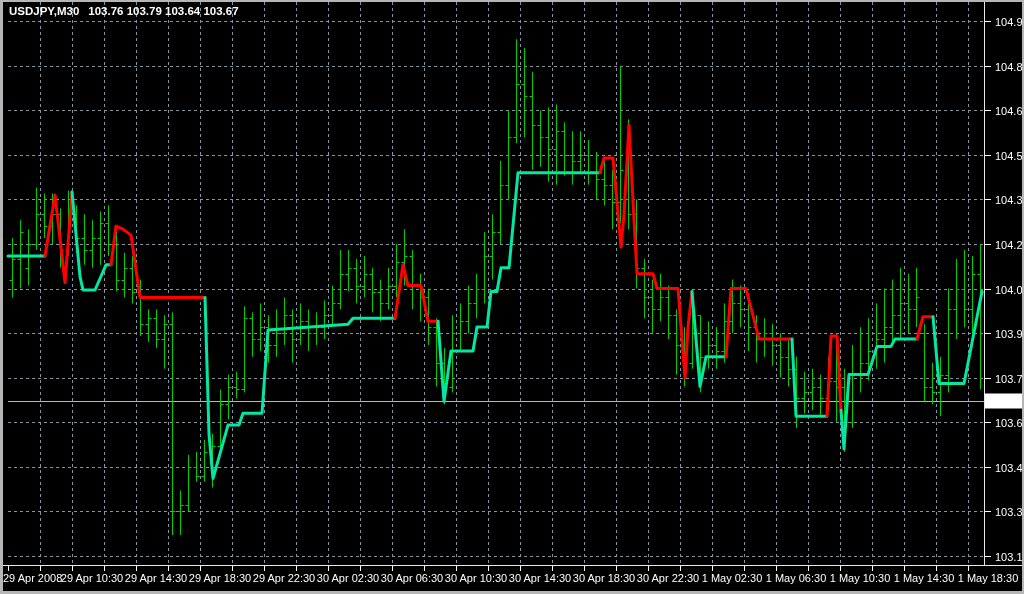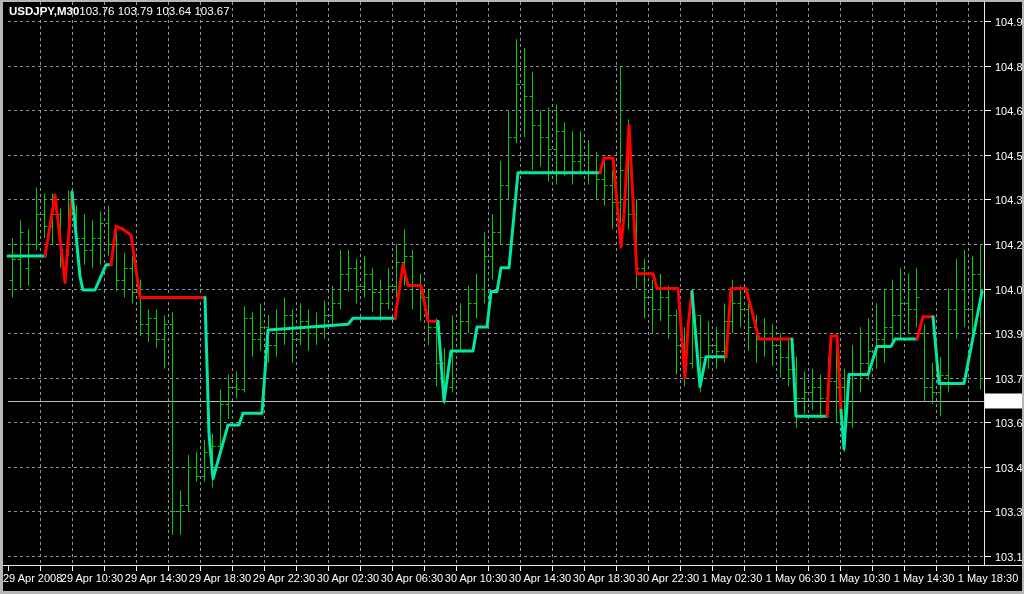--- a/index.html
+++ b/index.html
@@ -6,21 +6,21 @@
   .window{position:relative;width:1024px;height:594px;background:#000;overflow:hidden;
           font-family:"Liberation Sans",sans-serif;}
   svg{position:absolute;left:0;top:0;display:block;}
   svg text{font-family:"Liberation Sans",sans-serif;font-size:11px;fill:#ffffff;}
   .frame{fill:#b6b6b6;}
   .grid{stroke-dasharray:3 3;stroke-width:1;fill:none;}
   .axis-sep{stroke:#e8e8e8;stroke-width:1;}
   .tick{stroke:#ffffff;stroke-width:1;}
   .title-overlay{position:absolute;left:9px;top:5px;color:#ffffff;font-size:11.5px;
                  font-weight:bold;white-space:nowrap;z-index:5;}
-  .title-overlay .vals{font-weight:normal;}
+  .title-overlay .vals{margin-left:9px;font-weight:bold;}
 </style>
 </head>
 <body>
 
 <div class="window">
   <svg id="chart" width="1024" height="594" viewBox="0 0 1024 594">
       <rect x="0" y="0" width="1024" height="594" fill="#000000"></rect>
       <g class="grid" stroke="#8795A1">
         <line x1="40.5" y1="2" x2="40.5" y2="565"></line>
         <line x1="72.5" y1="2" x2="72.5" y2="565"></line>

